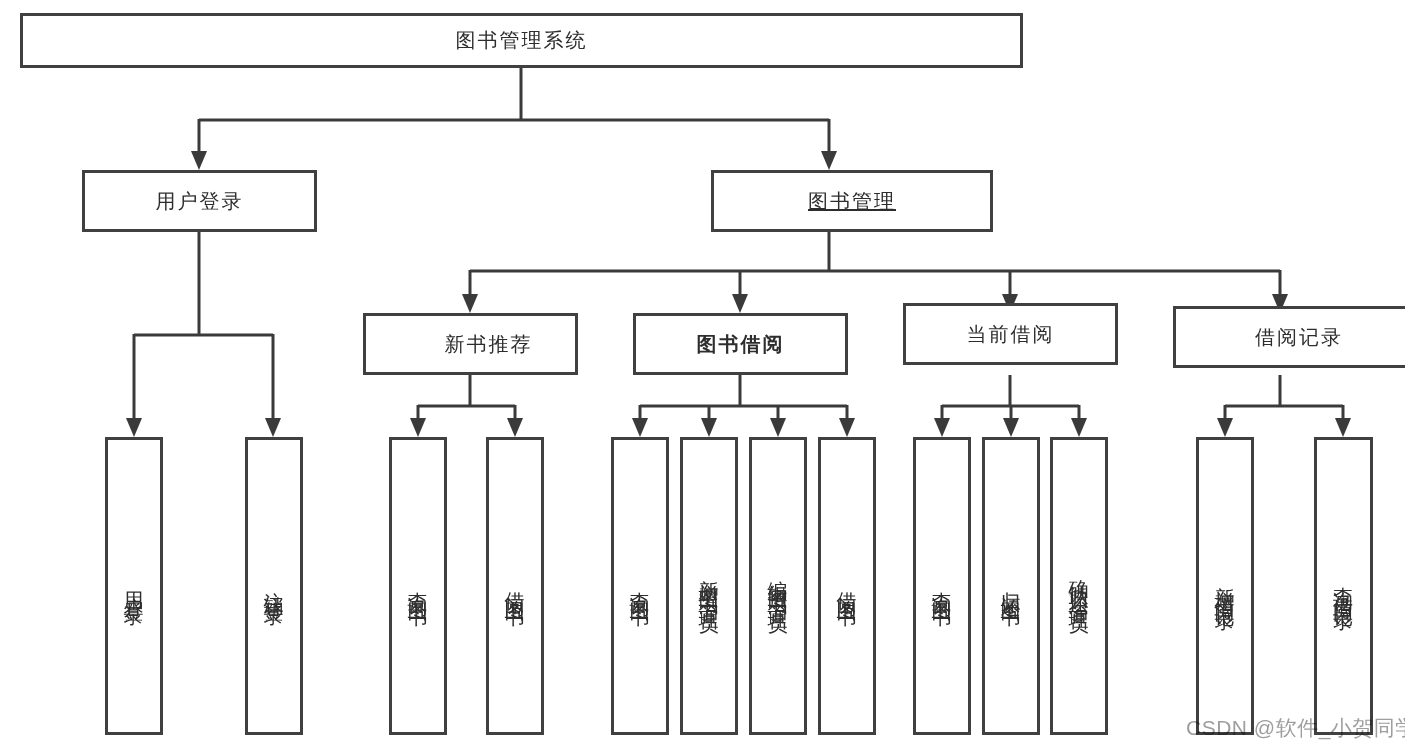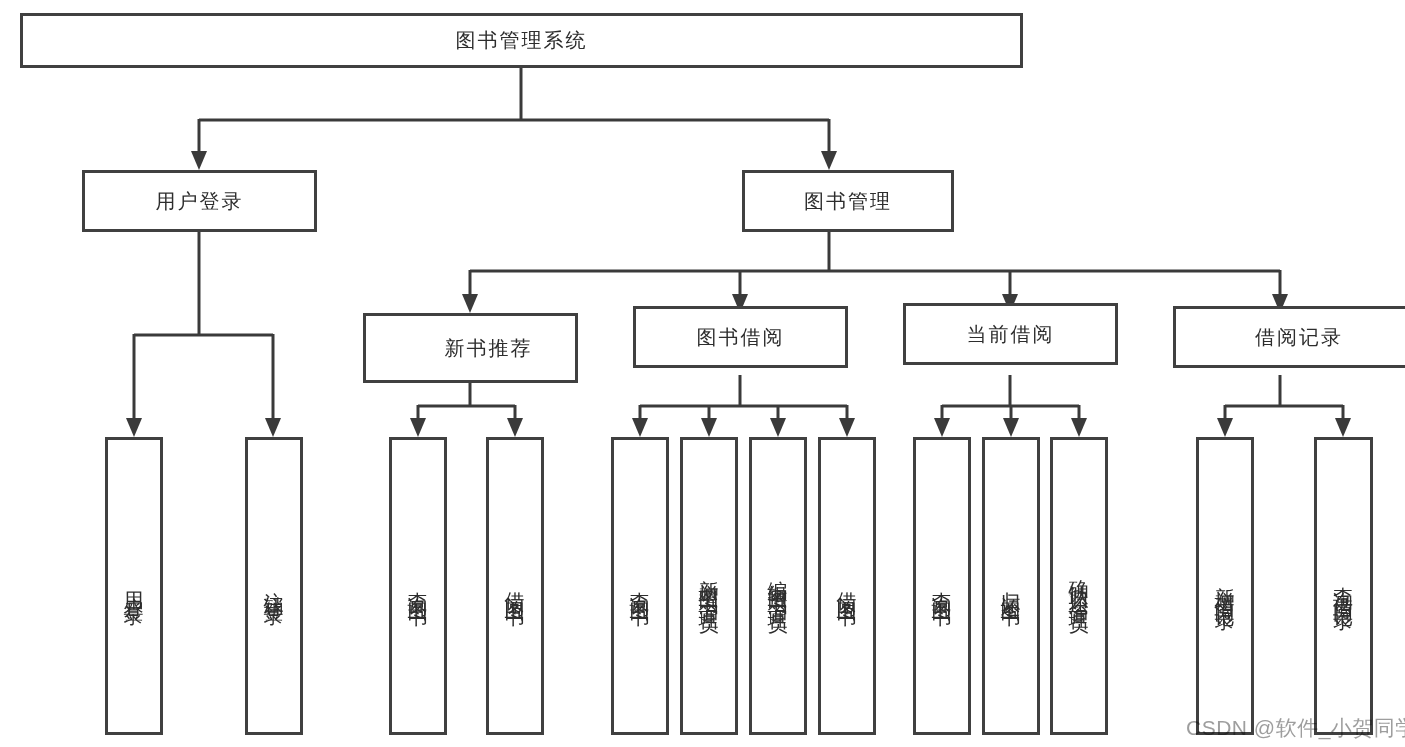--- a/index.html
+++ b/index.html
@@ -128,24 +128,24 @@
       <polygon points="1071,418 1087,418 1079,437"></polygon>
 
       <polygon points="1217,418 1233,418 1225,437"></polygon>
       <polygon points="1335,418 1351,418 1343,437"></polygon>
     </g>
   </svg>
 
   <div class="node hbox" style="left:20px; top:13px; width:1003px; height:55px;">图书管理系统</div>
 
   <div class="node hbox" style="left:82px; top:170px; width:235px; height:62px;">用户登录</div>
-  <div class="node hbox" style="left:742px; top:170px; width:212px; height:62px;">图书管理</div>
+  <div class="node hbox" style="left:711px; top:170px; width:282px; height:62px;text-decoration:underline;">图书管理</div>
 
-  <div class="node hbox" style="left:363px; top:313px; width:215px; height:70px;padding-left:36px;">新书推荐</div>
-  <div class="node hbox" style="left:633px; top:306px; width:215px; height:62px;">图书借阅</div>
+  <div class="node hbox" style="left:363px; top:313px; width:215px; height:62px;padding-left:36px;">新书推荐</div>
+  <div class="node hbox" style="left:633px; top:313px; width:215px; height:62px;font-weight:bold;">图书借阅</div>
   <div class="node hbox" style="left:903px; top:303px; width:215px; height:62px;">当前借阅</div>
   <div class="node hbox" style="left:1173px; top:306px; width:252px; height:62px;">借阅记录</div>
 
   <div class="node vbox" style="left:105px; top:437px; width:58px; height:298px;">用户登录</div>
   <div class="node vbox" style="left:245px; top:437px; width:58px; height:298px;">注销登录</div>
 
   <div class="node vbox" style="left:389px; top:437px; width:58px; height:298px;">查询图书</div>
   <div class="node vbox" style="left:486px; top:437px; width:58px; height:298px;">借阅图书</div>
 
   <div class="node vbox" style="left:611px; top:437px; width:58px; height:298px;">查询图书</div>

